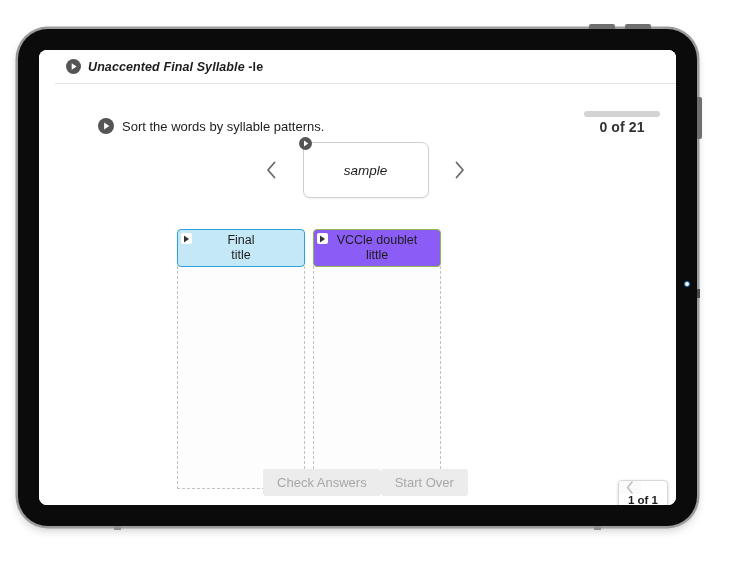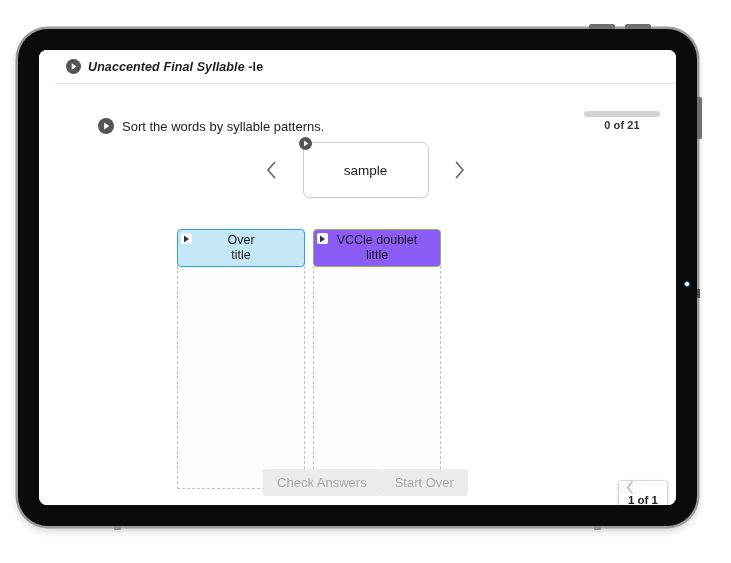--- a/index.html
+++ b/index.html
@@ -147,21 +147,21 @@
     text-align: center;
   }
   #progress-track {
     width: 76px;
     height: 6px;
     border-radius: 4px;
     background: #d3d3d3;
   }
   #progress-label {
     margin-top: 2px;
-    font-size: 11px;
+    font-size: 14px;
     color: #333333;
     font-weight: bold;
     letter-spacing: 0.1px;
   }
 
   
   #instruction {
     position: absolute;
     left: 43px;
     top: 34px;
@@ -178,20 +178,21 @@
   
   #sample-row {
     position: absolute;
     left: 0;
     right: 0;
     top: 58px;
     display: flex;
     align-items: center;
     justify-content: center;
     gap: 22px;
+    font-style: italic;
   }
   .nav-chevron {
     width: 18px;
     height: 26px;
     display: flex;
     align-items: center;
     justify-content: center;
     color: #6a6a6a;
   }
   #sample-card {
@@ -402,21 +403,21 @@
 
         <div id="columns">
 
           <div class="column">
             <div class="col-header" style="background:#c5e8f7;border:1.5px solid #29a3dc;">
               <span class="col-play">
                 <svg width="7" height="8" viewBox="0 0 7 8" aria-hidden="true">
                   <path d="M1 0.6 L6 4 L1 7.4 Z" fill="#333333"></path>
                 </svg>
               </span>
-              <span class="col-header-line">Over</span>
+              <span class="col-header-line">Final</span>
               <span class="col-header-line">title</span>
             </div>
             <div class="dropzone"></div>
           </div>
 
           <div class="column">
             <div class="col-header" style="background:#8b5cf6;border:1.5px solid #8cba4a;">
               <span class="col-play">
                 <svg width="7" height="8" viewBox="0 0 7 8" aria-hidden="true">
                   <path d="M1 0.6 L6 4 L1 7.4 Z" fill="#333333"></path>

